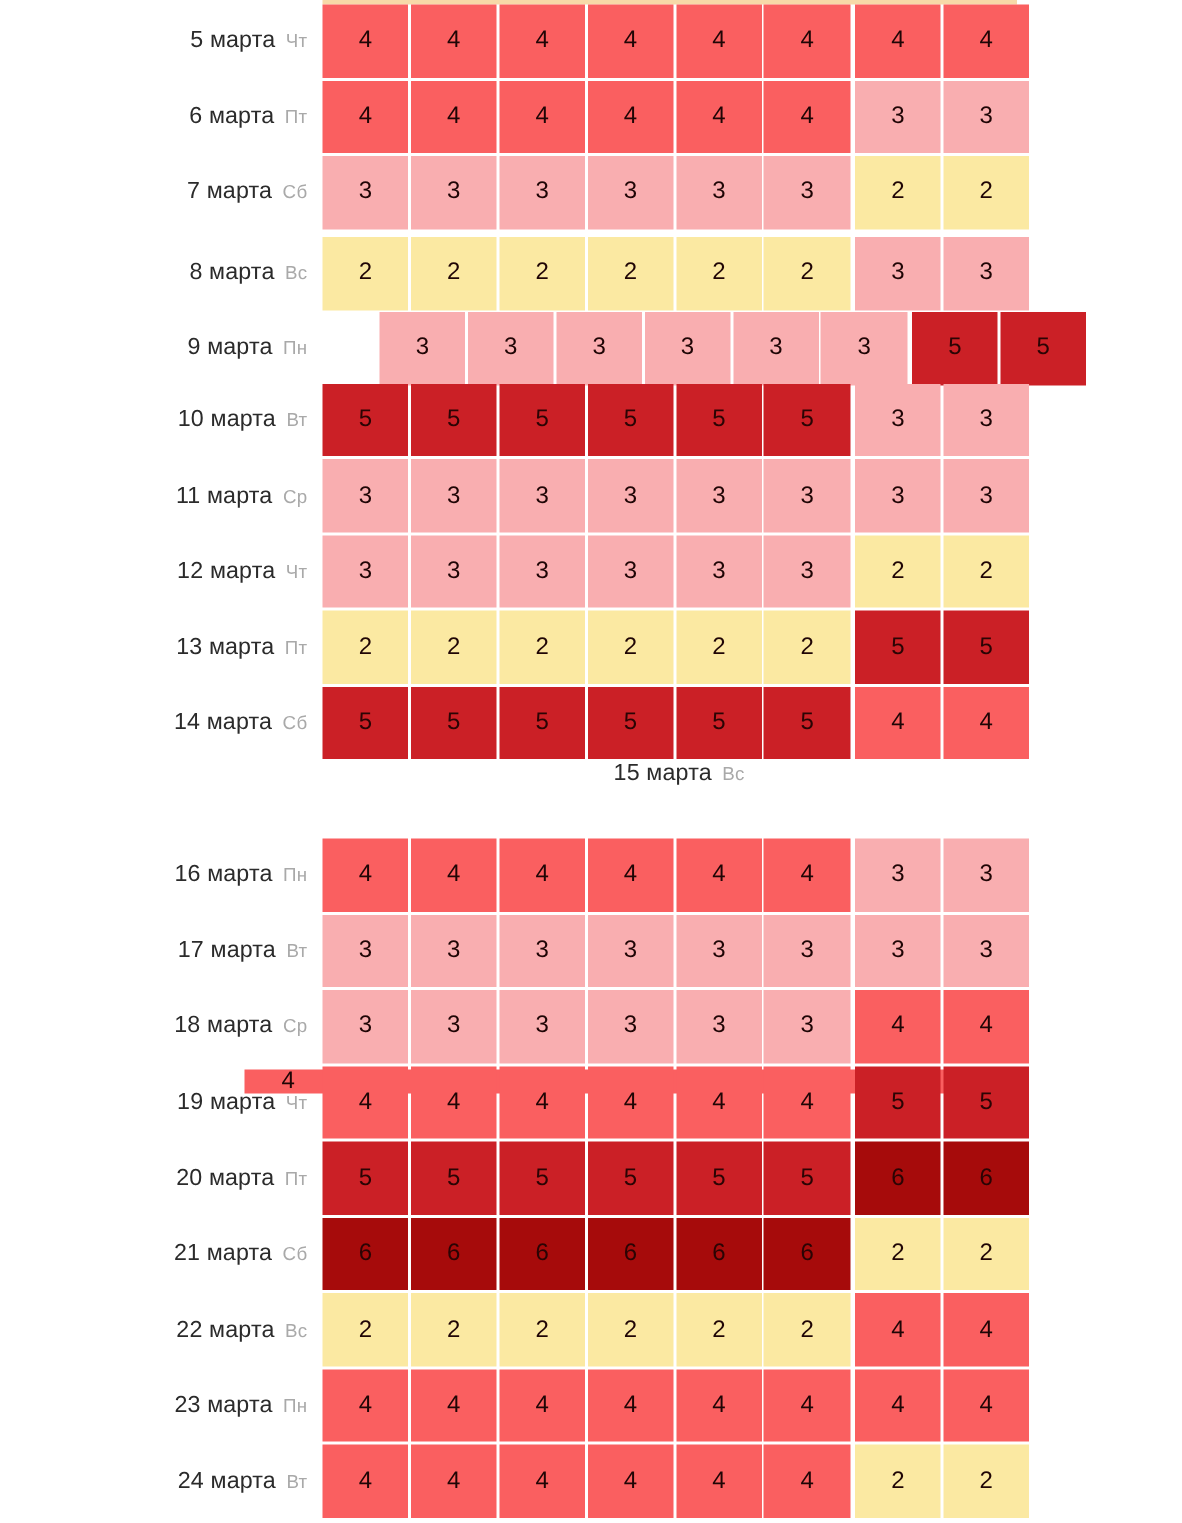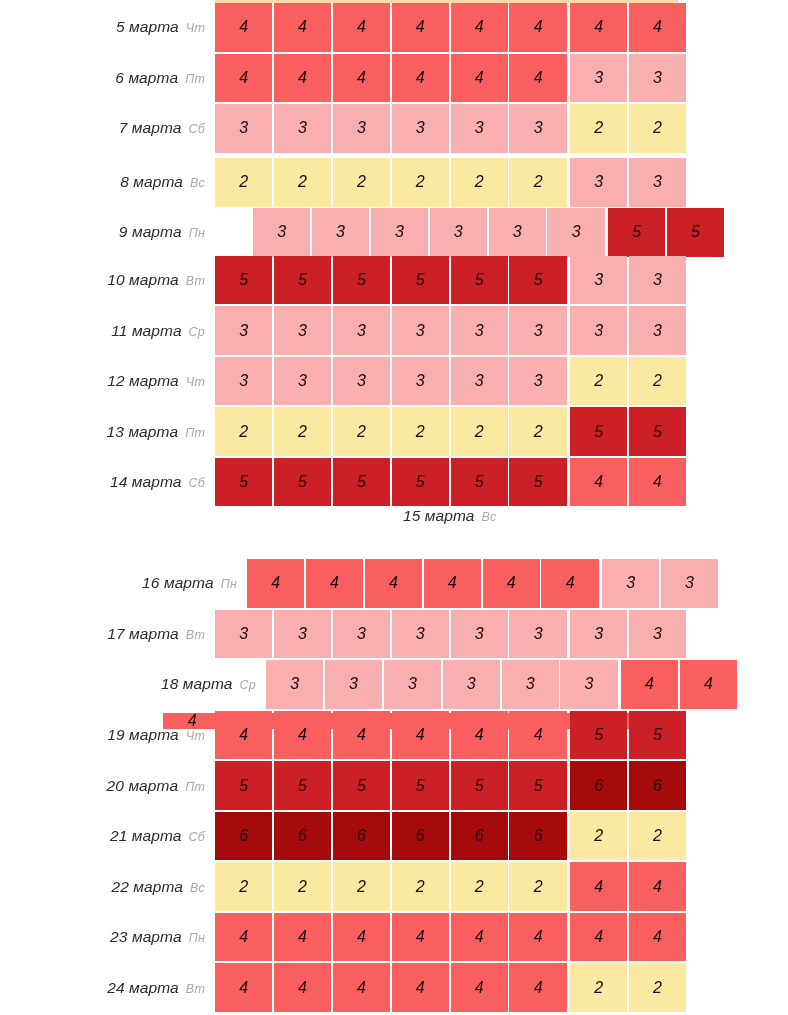--- a/index.html
+++ b/index.html
@@ -12,21 +12,20 @@
     height: 1015px;
     overflow: hidden;
     font-family: "Liberation Sans", "DejaVu Sans", sans-serif;
   }
 
   #calendar-heatmap {
     position: relative;
     width: 788px;
     height: 1015px;
     background: #ffffff;
-    font-style: italic;
   }
 
   
   .top-sliver {
     position: absolute;
     left: 215px;
     top: 0;
     width: 463px;
     height: 3px;
     background: #f7d9a8;
@@ -411,21 +410,21 @@
             <span class="num">4</span>
           </div>
           <div class="cell v4 gap-before">
             <span class="num">4</span>
           </div>
           <div class="cell v4">
             <span class="num">4</span>
           </div>
         </div>
       </div>
-      <div class="row" style="top: 558.05px; padding-left: 32px;">
+      <div class="row" style="top: 558.05px;">
         <div class="row-label"><span class="label-date">16 марта</span><span class="label-dow">Пн</span></div>
         <div class="cells">
           <div class="cell v4">
             <span class="num">4</span>
           </div>
           <div class="cell v4">
             <span class="num">4</span>
           </div>
           <div class="cell v4">
             <span class="num">4</span>
@@ -469,21 +468,21 @@
             <span class="num">3</span>
           </div>
           <div class="cell v3 gap-before">
             <span class="num">3</span>
           </div>
           <div class="cell v3">
             <span class="num">3</span>
           </div>
         </div>
       </div>
-      <div class="row" style="top: 659.15px; justify-content: center;">
+      <div class="row" style="top: 659.15px;">
         <div class="row-label"><span class="label-date">18 марта</span><span class="label-dow">Ср</span></div>
         <div class="cells">
           <div class="cell v3">
             <span class="num">3</span>
           </div>
           <div class="cell v3">
             <span class="num">3</span>
           </div>
           <div class="cell v3">
             <span class="num">3</span>

